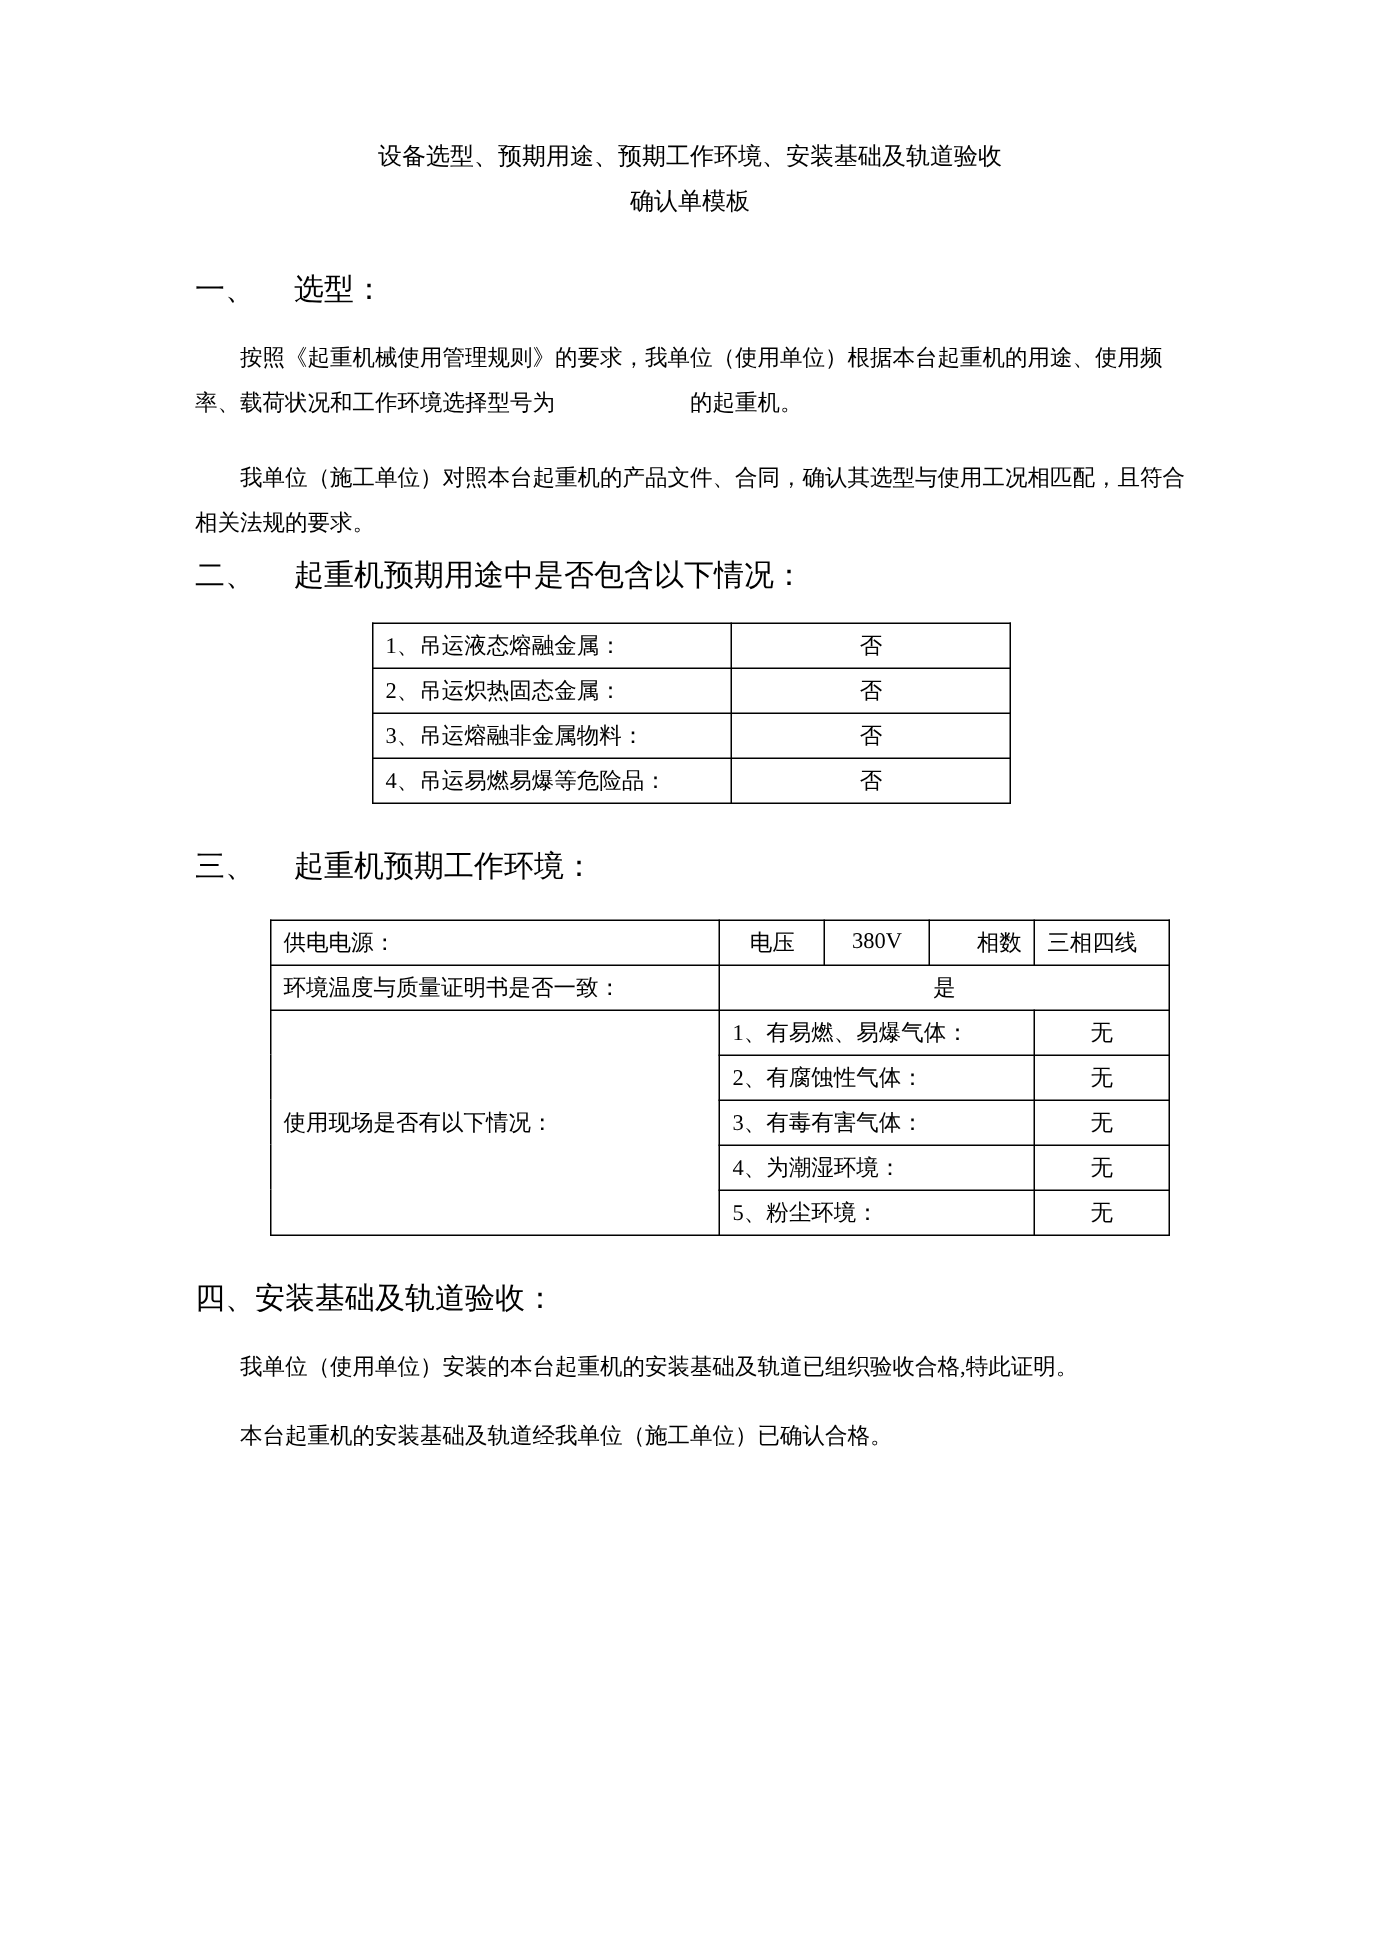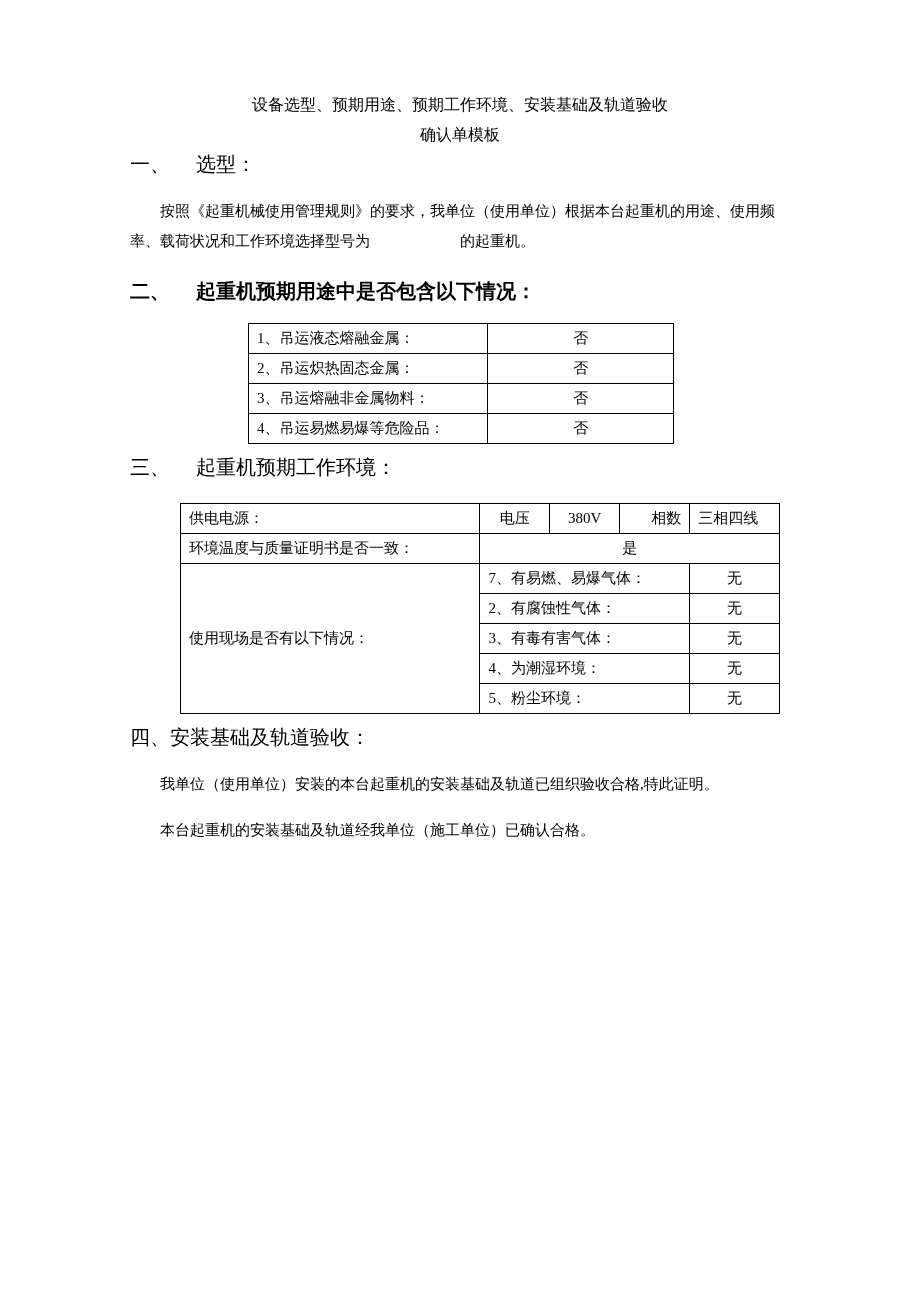--- a/index.html
+++ b/index.html
@@ -15,37 +15,38 @@
     padding: 90px 130px 60px 130px;
   }
   .title-line {
     text-align: center;
     font-size: 16px;
     line-height: 1.9;
     font-weight: normal;
   }
   .sec-heading {
     font-size: 20px;
+    margin-top: 28px;
     margin-bottom: 18px;
   }
   .sec-heading .num {
     display: inline-block;
     min-width: 66px;
   }
   .para {
     font-size: 15px;
     line-height: 2.0;
     text-indent: 2em;
     margin: 0 0 6px 0;
   }
   .para .blank {
     display: inline-block;
     min-width: 90px;
   }
-  .sec2-heading { margin-top: 2px; font-weight: bold; }
+  .sec2-heading { margin-top: 2px; }
   table {
     border-collapse: collapse;
     font-size: 15px;
   }
   td {
     border: 1px solid #000;
     padding: 4px 8px;
     height: 30px;
     vertical-align: middle;
   }
@@ -77,20 +78,21 @@
   <div class="title-line">设备选型、预期用途、预期工作环境、安装基础及轨道验收</div>
   <div class="title-line">确认单模板</div>
 
   <div class="sec-heading">
     <span class="num">一、</span><span>选型：</span>
   </div>
   <p class="para">
     <span>按照《起重机械使用管理规则》的要求，我单位（使用单位）根据本台起重机的用途、使用频率、载荷状况和工作环境选择型号为</span><span class="blank"></span><span>的起重机。</span>
   </p>
   <div style="height:14px"></div>
+  <p class="para">我单位（施工单位）对照本台起重机的产品文件、合同，确认其选型与使用工况相匹配，且符合相关法规的要求。</p>
 
   <div class="sec-heading sec2-heading">
     <span class="num">二、</span><span>起重机预期用途中是否包含以下情况：</span>
   </div>
   <table class="table1">
     <tbody>
         <tr>
       <td class="col-label">1、吊运液态熔融金属：</td>
       <td class="col-val">否</td>
     </tr>
@@ -120,21 +122,21 @@
       <td class="c-h2">380V</td>
       <td class="c-h3">相数</td>
       <td class="c-h4">三相四线</td>
     </tr>
     <tr>
       <td class="c-label">环境温度与质量证明书是否一致：</td>
       <td class="c-yes" colspan="4">是</td>
     </tr>
     <tr>
       <td class="c-label" rowspan="5">使用现场是否有以下情况：</td>
-      <td class="c-cond" colspan="3">7、有易燃、易爆气体：</td>
+      <td class="c-cond" colspan="3">1、有易燃、易爆气体：</td>
       <td class="c-ans">无</td>
     </tr>
     <tr>
       <td class="c-cond" colspan="3">2、有腐蚀性气体：</td>
       <td class="c-ans">无</td>
     </tr>
     <tr>
       <td class="c-cond" colspan="3">3、有毒有害气体：</td>
       <td class="c-ans">无</td>
     </tr>

